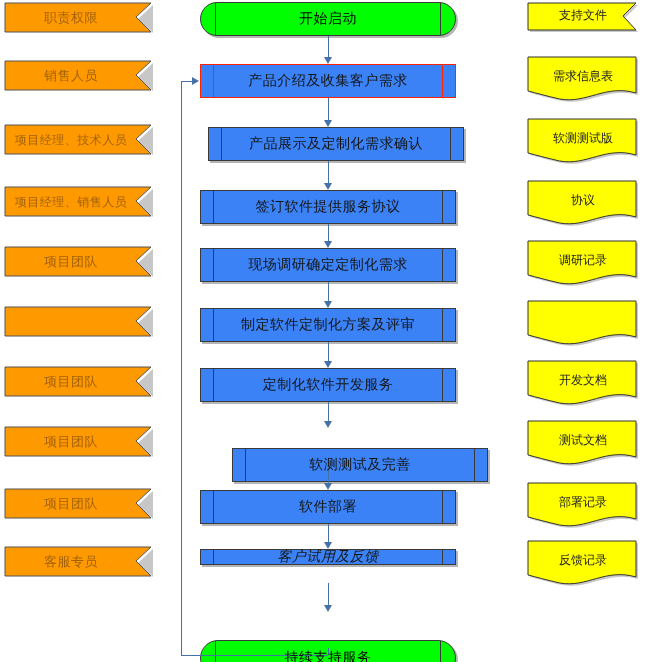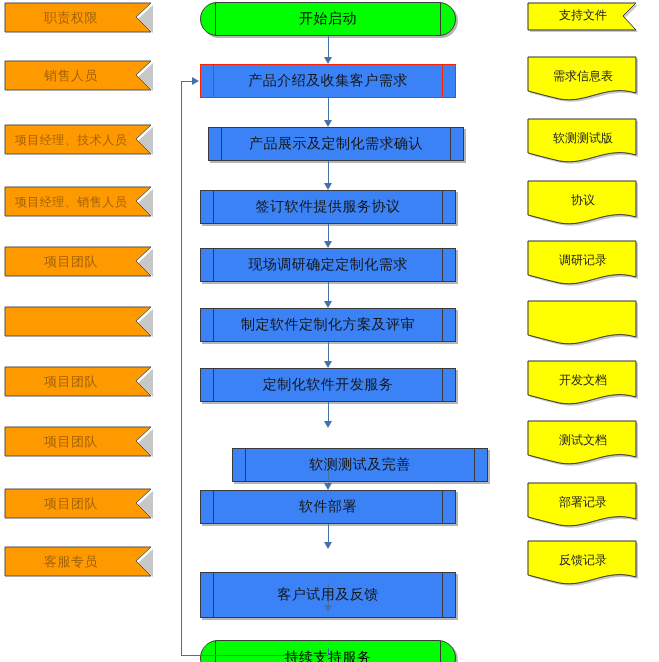--- a/index.html
+++ b/index.html
@@ -209,21 +209,21 @@
     <div class="node proc" style="left: 200px; top: 448px; width: 256px; height: 34px; margin-left: 32px;">
       <span class="bar l"></span>
       <span class="bar r"></span>
       <span class="proc-label">软测测试及完善</span>
     </div>
     <div class="node proc" style="left: 200px; top: 490px; width: 256px; height: 34px;">
       <span class="bar l"></span>
       <span class="bar r"></span>
       <span class="proc-label">软件部署</span>
     </div>
-    <div class="node proc" style="left: 200px; top: 572px; width: 256px; height: 46px;">
+    <div class="node proc" style="left: 200px; top: 549px; width: 256px; height: 16px; font-style: italic;">
       <span class="bar l"></span>
       <span class="bar r"></span>
       <span class="proc-label">客户试用及反馈</span>
     </div>
     <div class="node term" style="left: 200px; top: 612px; width: 256px; height: 36px; border-radius: 18px; margin-top: 28px;">
       <span class="bar l"></span>
       <span class="bar r"></span>
       <span class="term-label">持续支持服务</span>
     </div>
     <div class="node doc" style="left: 527px; top: 2px; width: 112px; height: 34px;">

